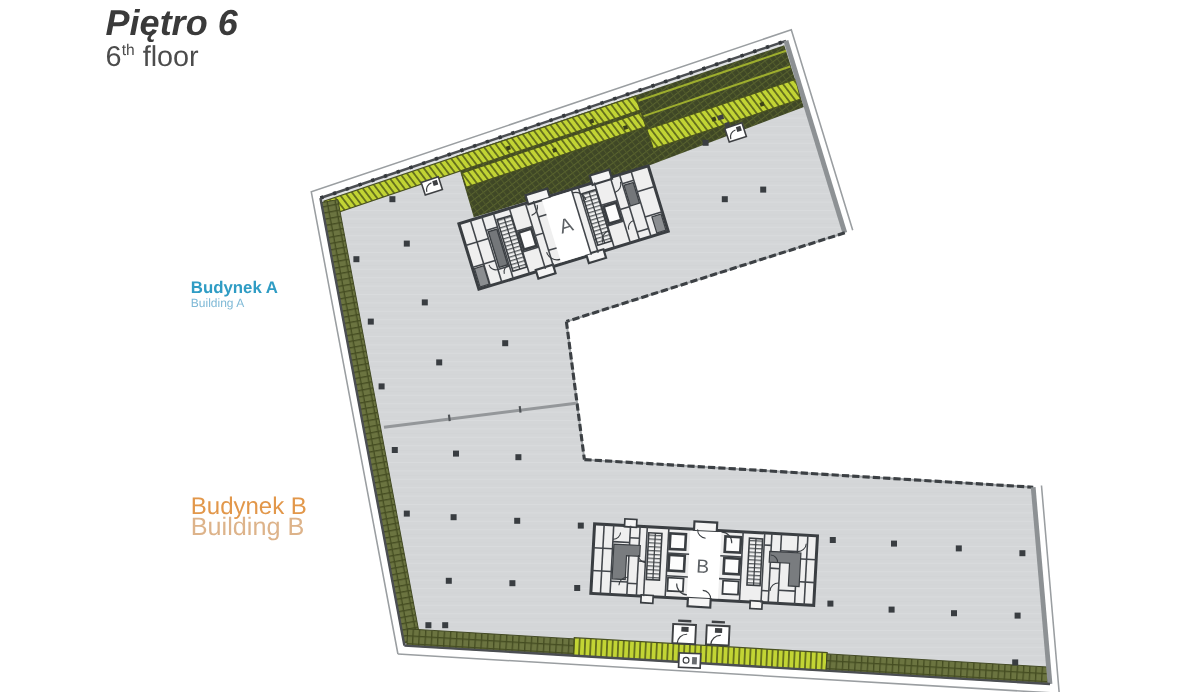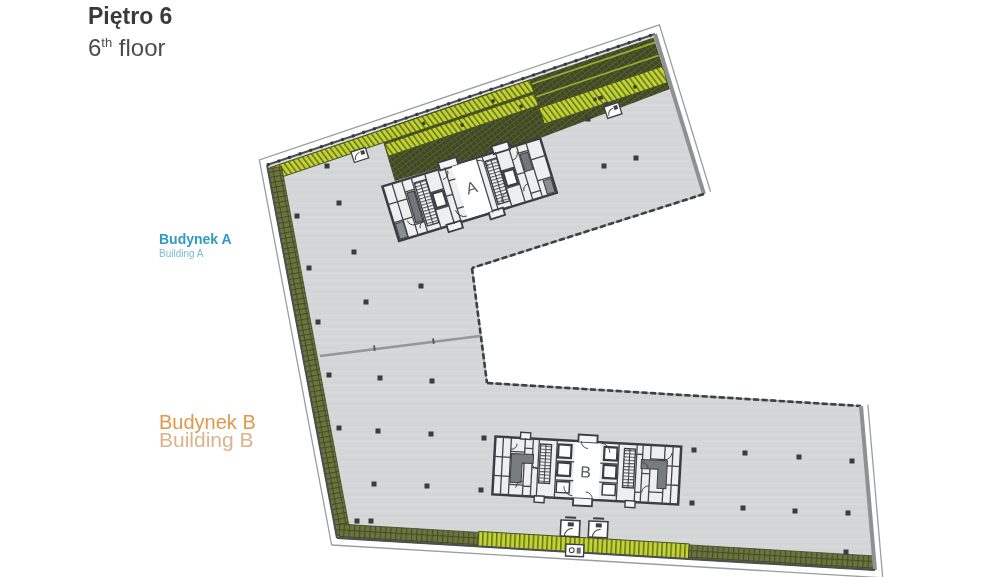--- a/index.html
+++ b/index.html
@@ -1,15 +1,15 @@
 <!DOCTYPE html>
 <html><head><meta charset="utf-8"><style>
 html,body{margin:0;padding:0;background:#fff;width:1000px;height:577px;overflow:hidden;}
 *{font-family:"Liberation Sans",sans-serif;}
-.ttl{position:absolute;left:88px;top:3px;font-size:23px;font-weight:bold;color:#3a3a3a;}
+.ttl{position:absolute;left:88px;top:3px;font-size:30px;font-weight:bold;color:#3a3a3a;font-style:italic;}
 .sub{position:absolute;left:88px;top:34px;font-size:24px;font-weight:400;color:#4c4c4c;}
 .ba1{position:absolute;left:159px;top:231px;font-size:14px;font-weight:bold;color:#2f9cc4;}
 .ba2{position:absolute;left:159px;top:248px;font-size:10px;color:#7fb9d6;}
 .bb1{position:absolute;left:159px;top:411px;font-size:20px;font-weight:normal;color:#e2974a;}
 .bb2{position:absolute;left:159px;top:428px;font-size:21px;color:#ddb38a;}
 sup{font-size:13px;margin-top:21px;}
 </style></head><body>
 <svg width="1000" height="577" viewBox="0 0 1000 577" style="position:absolute;left:0;top:0">
 <defs>
 <pattern id="ftex" width="9" height="7" patternUnits="userSpaceOnUse">

